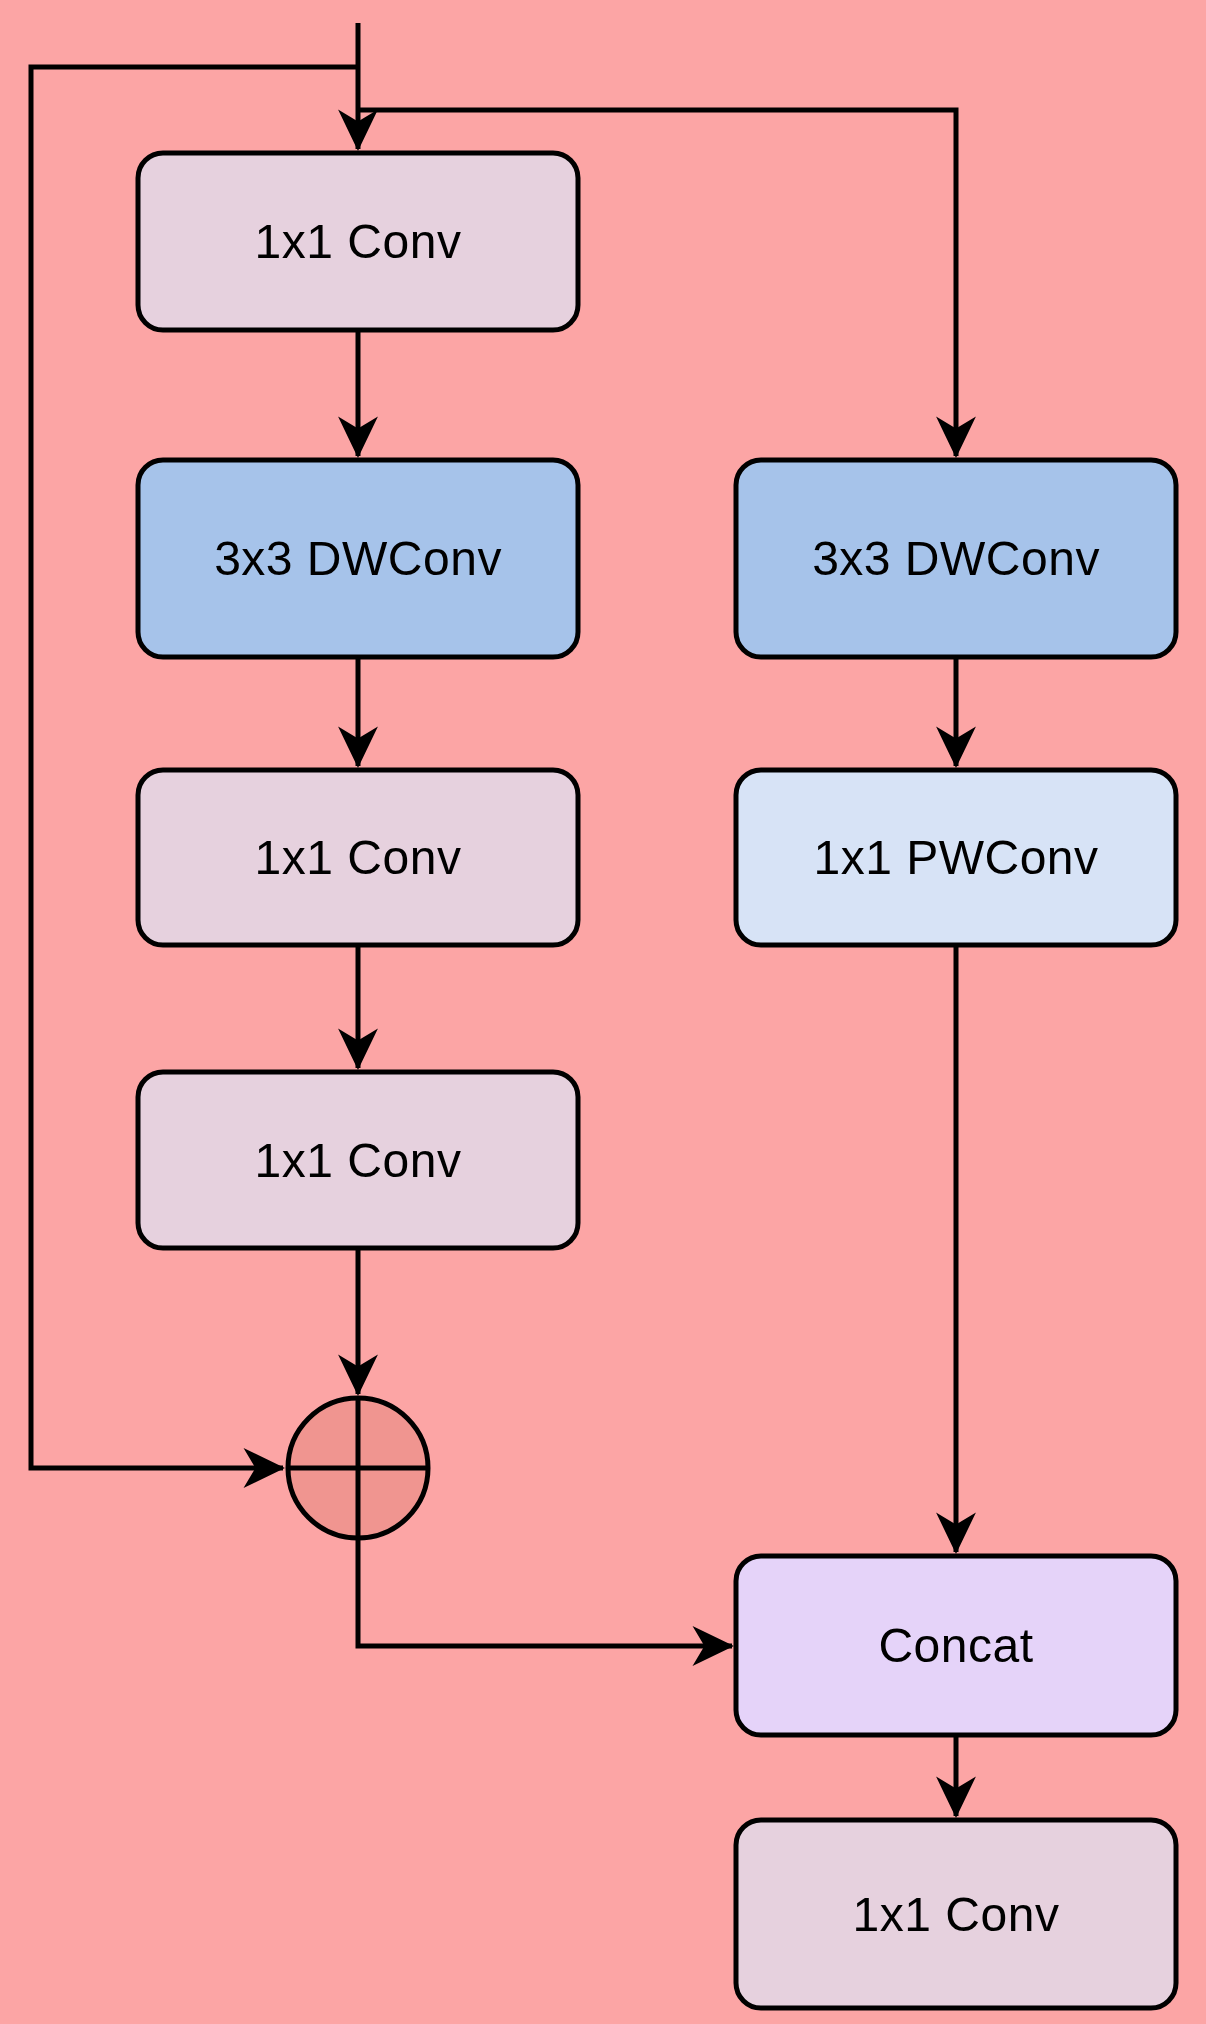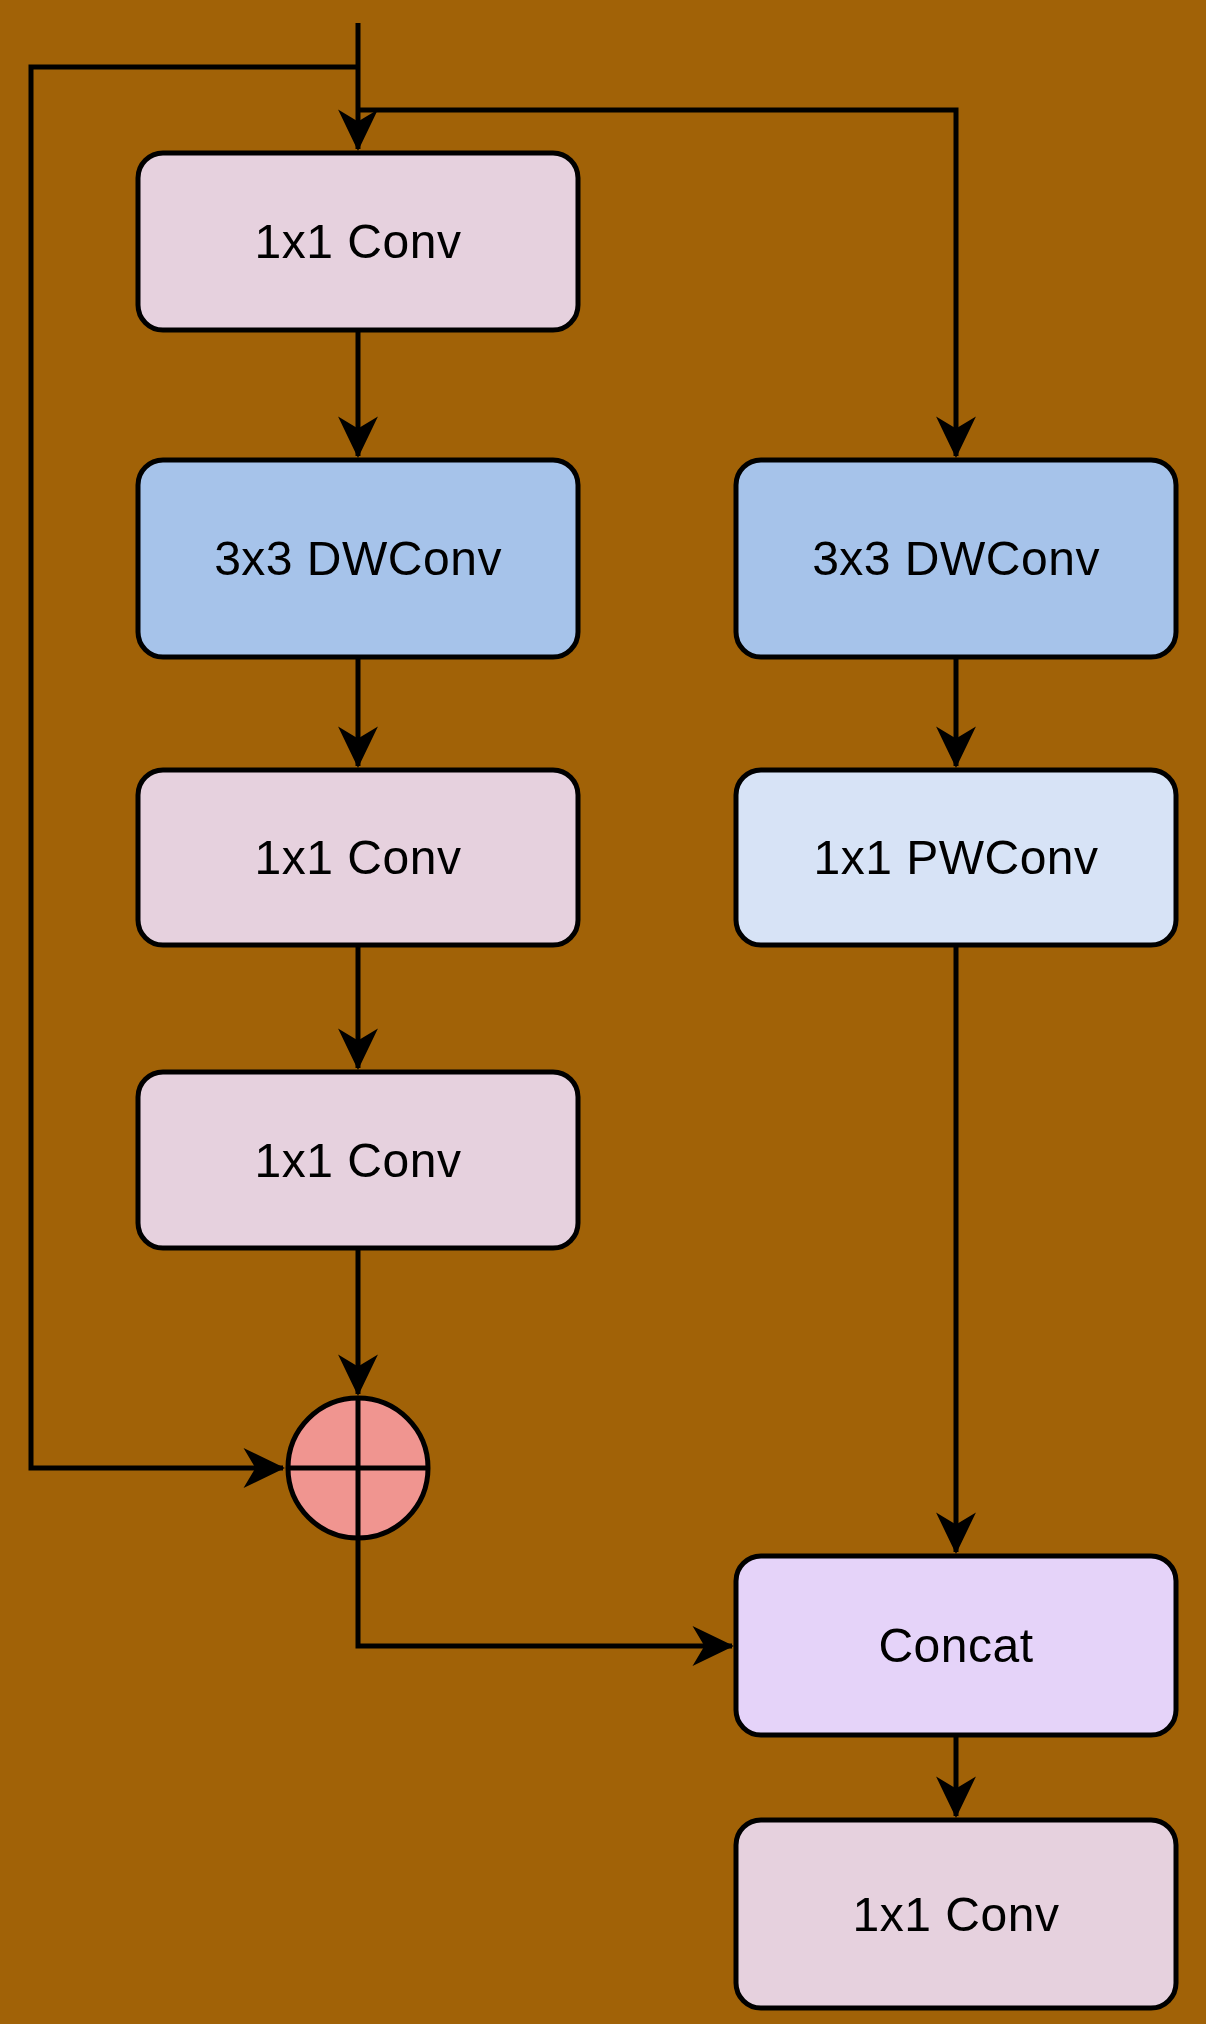--- a/index.html
+++ b/index.html
@@ -7,21 +7,21 @@
     padding: 0;
     background: #ffffff;
     width: 1206px;
     height: 2024px;
     font-family: "Liberation Sans", sans-serif;
   }
   #canvas-wrap {
     position: relative;
     width: 1206px;
     height: 2024px;
-    background: #a16207;
+    background: #fca5a5;
   }
   svg { display: block; }
   .edge {
     fill: none;
     stroke: #000000;
     stroke-width: 5;
   }
   .plusline {
     fill: none;
     stroke: #000000;

